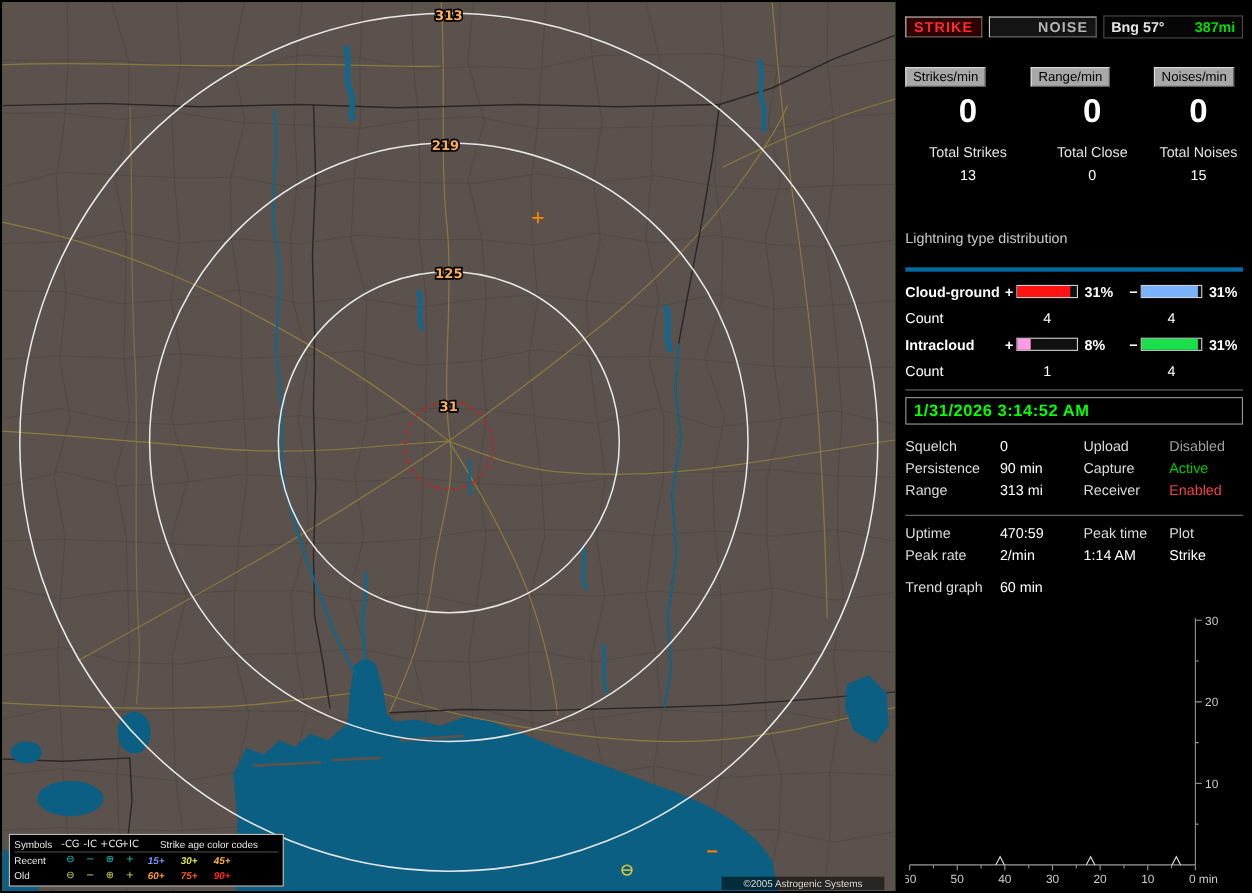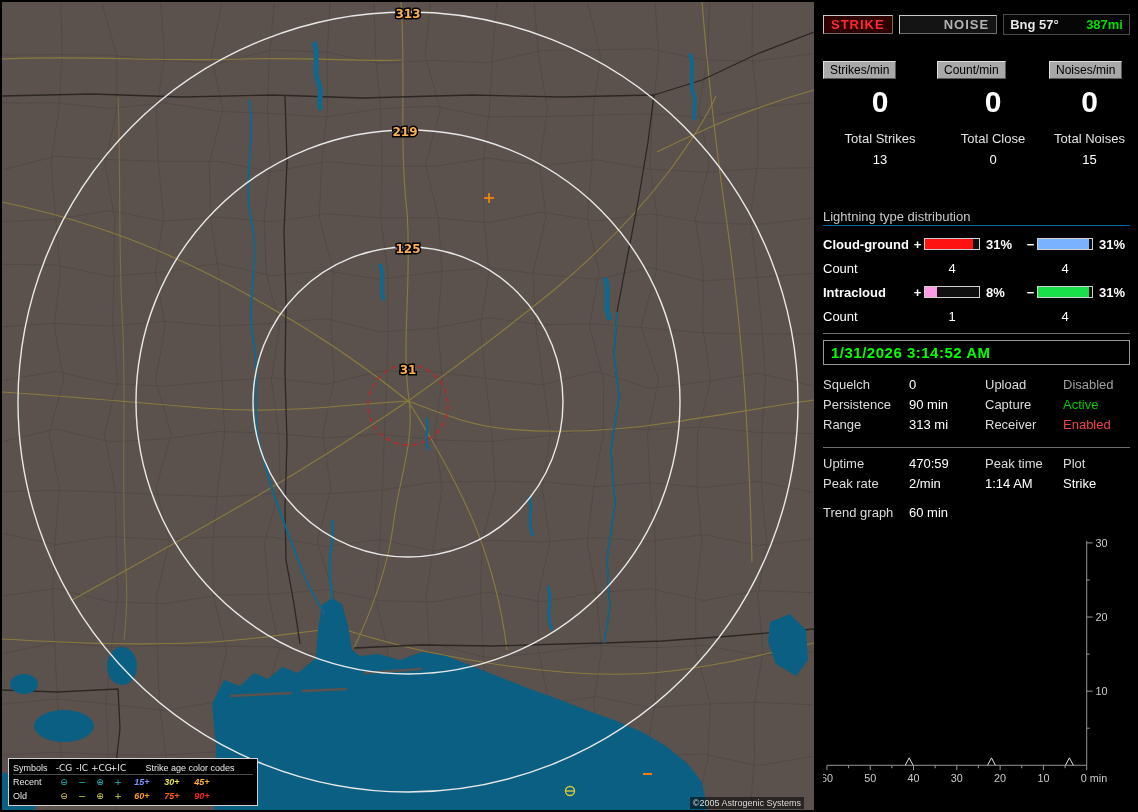--- a/index.html
+++ b/index.html
@@ -22,21 +22,21 @@
   }
   .lg-row { display:flex; align-items:center; height:14px; }
   .lg-head { border-bottom:1px solid #4a4a4a; }
   .lg-c1 { width:42px; }
   .lg-sym { width:18px; text-align:center; font-family:"DejaVu Sans", sans-serif; }
   .lg-age { width:30px; text-align:center; font-weight:bold;font-style:italic; }
   .lg-age-head { flex:1; text-align:center; }
 
   .copyright {
     position:absolute; right:10px; bottom:1px; font-size:9px; color:#dcdcdc;
-    background:rgba(0,0,0,.55); padding:1px 3px;
+    background:rgba(0,0,0,.55); padding:1px 20px;
   }
 
   
   .sidebar {
     position:absolute; left:818px; top:0; width:316px; height:812px;
     padding:14px 4px 0 5px; font-size:13px;
   }
   .hr { border-top:1px solid #6e6e6e; margin:5px 0; }
 
   .topbar { display:flex; align-items:center; gap:6px; margin-bottom:26px; }
@@ -58,21 +58,21 @@
   .chip {
     display:inline-block; background:#a8a8a8; color:#000; font-size:12px;
     padding:1px 6px; border:1px solid; border-color:#dedede #585858 #585858 #dedede;
     margin-bottom:8px;
   }
   .rate-val { font-size:30px; font-weight:bold; color:#fff; text-align:center; line-height:30px; margin-bottom:14px; }
   .total-label { text-align:center; color:#e2e2e2; margin-bottom:6px; }
   .total-val { text-align:center; color:#fff; }
 
   .dist { margin-top:42px; }
-  .dist-title { color:#c9c9c9; padding-bottom:1px; border-bottom:1px solid #0369a1; margin-bottom:6px; }
+  .dist-title { color:#c9c9c9; padding-bottom:19px; border-bottom:4px solid #0369a1; margin-bottom:6px; }
   .dist-grid { display:grid; grid-template-columns:88px 13px 56px 44px 13px 56px 1fr; align-items:center; height:24px; }
   .dist-label { font-weight:bold; color:#fff; }
   .dist-sign { color:#fff; font-weight:bold; text-align:center; }
   .bar { height:12px; border:1px solid #d0d0d0; background:#101010; }
   .bar-fill { height:100%; }
   .pct { font-weight:bold; color:#fff; padding-left:6px; }
   .cnt { text-align:center; color:#fff; }
 
   .timestamp {
     margin:6px 0 10px 0; border:1px solid #9a9a9a; padding:3px 7px;
@@ -222,21 +222,21 @@
     </div>
 
     <div class="rates">
       <div>
         <span class="chip">Strikes/min</span>
         <div class="rate-val">0</div>
         <div class="total-label">Total Strikes</div>
         <div class="total-val">13</div>
       </div>
       <div>
-        <span class="chip">Count/min</span>
+        <span class="chip">Range/min</span>
         <div class="rate-val">0</div>
         <div class="total-label">Total Close</div>
         <div class="total-val">0</div>
       </div>
       <div>
         <span class="chip">Noises/min</span>
         <div class="rate-val">0</div>
         <div class="total-label">Total Noises</div>
         <div class="total-val">15</div>
       </div>

